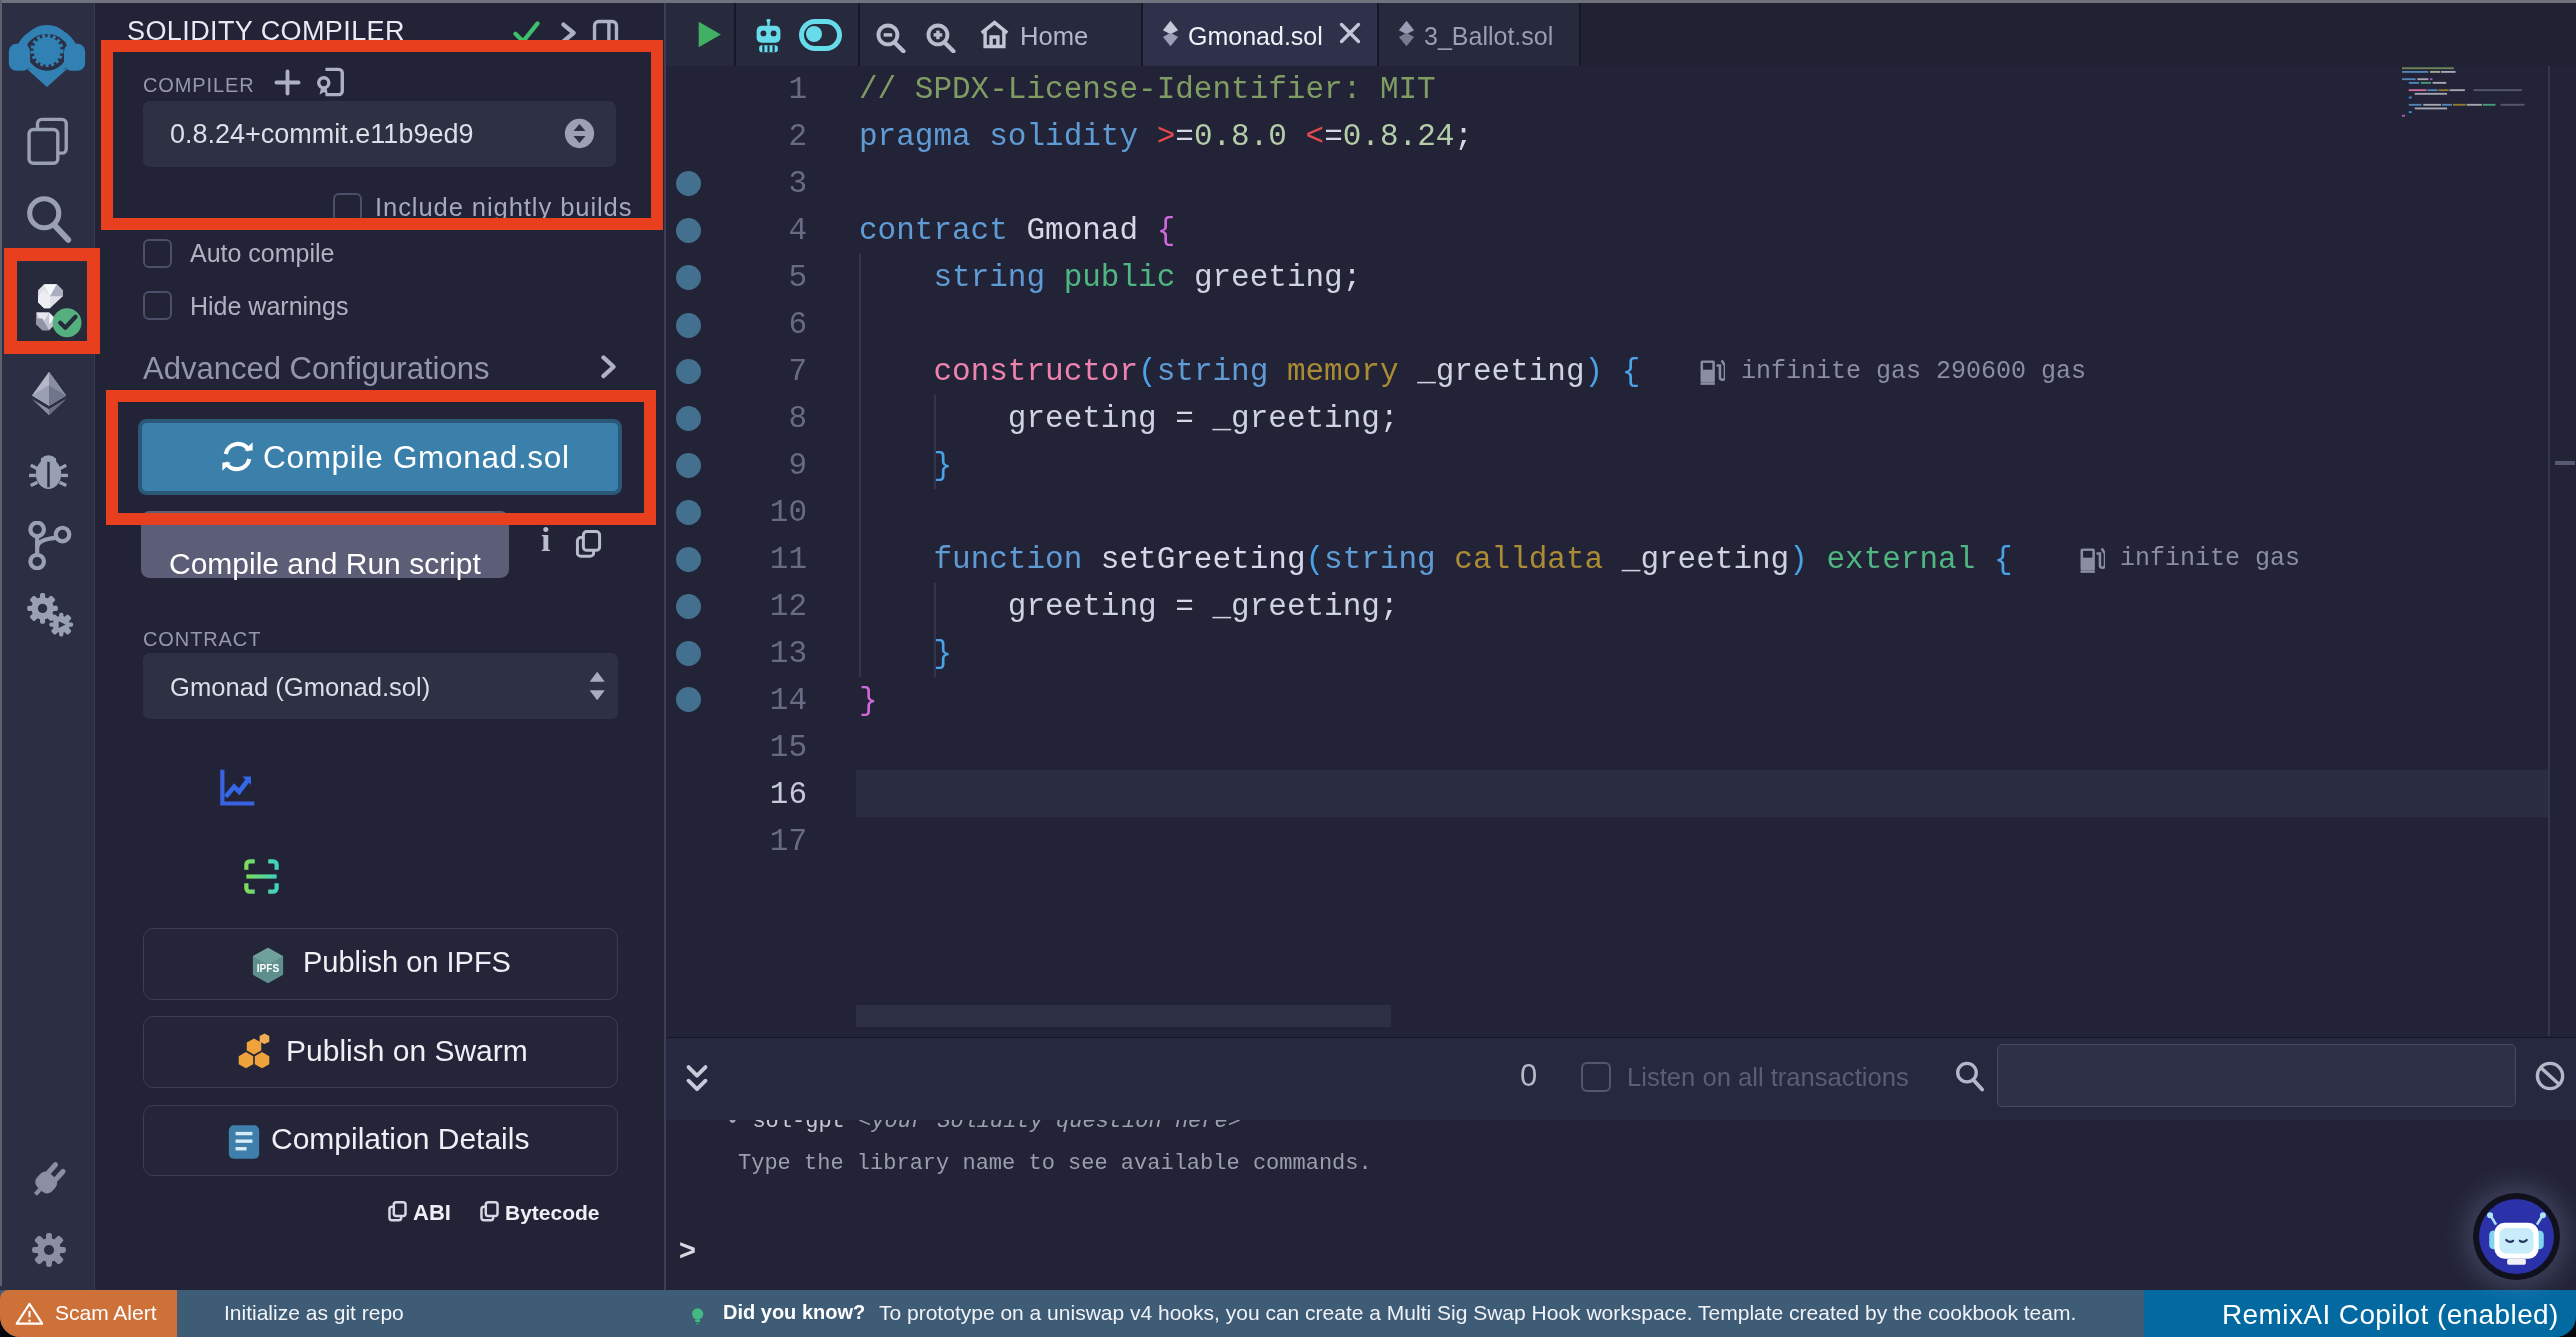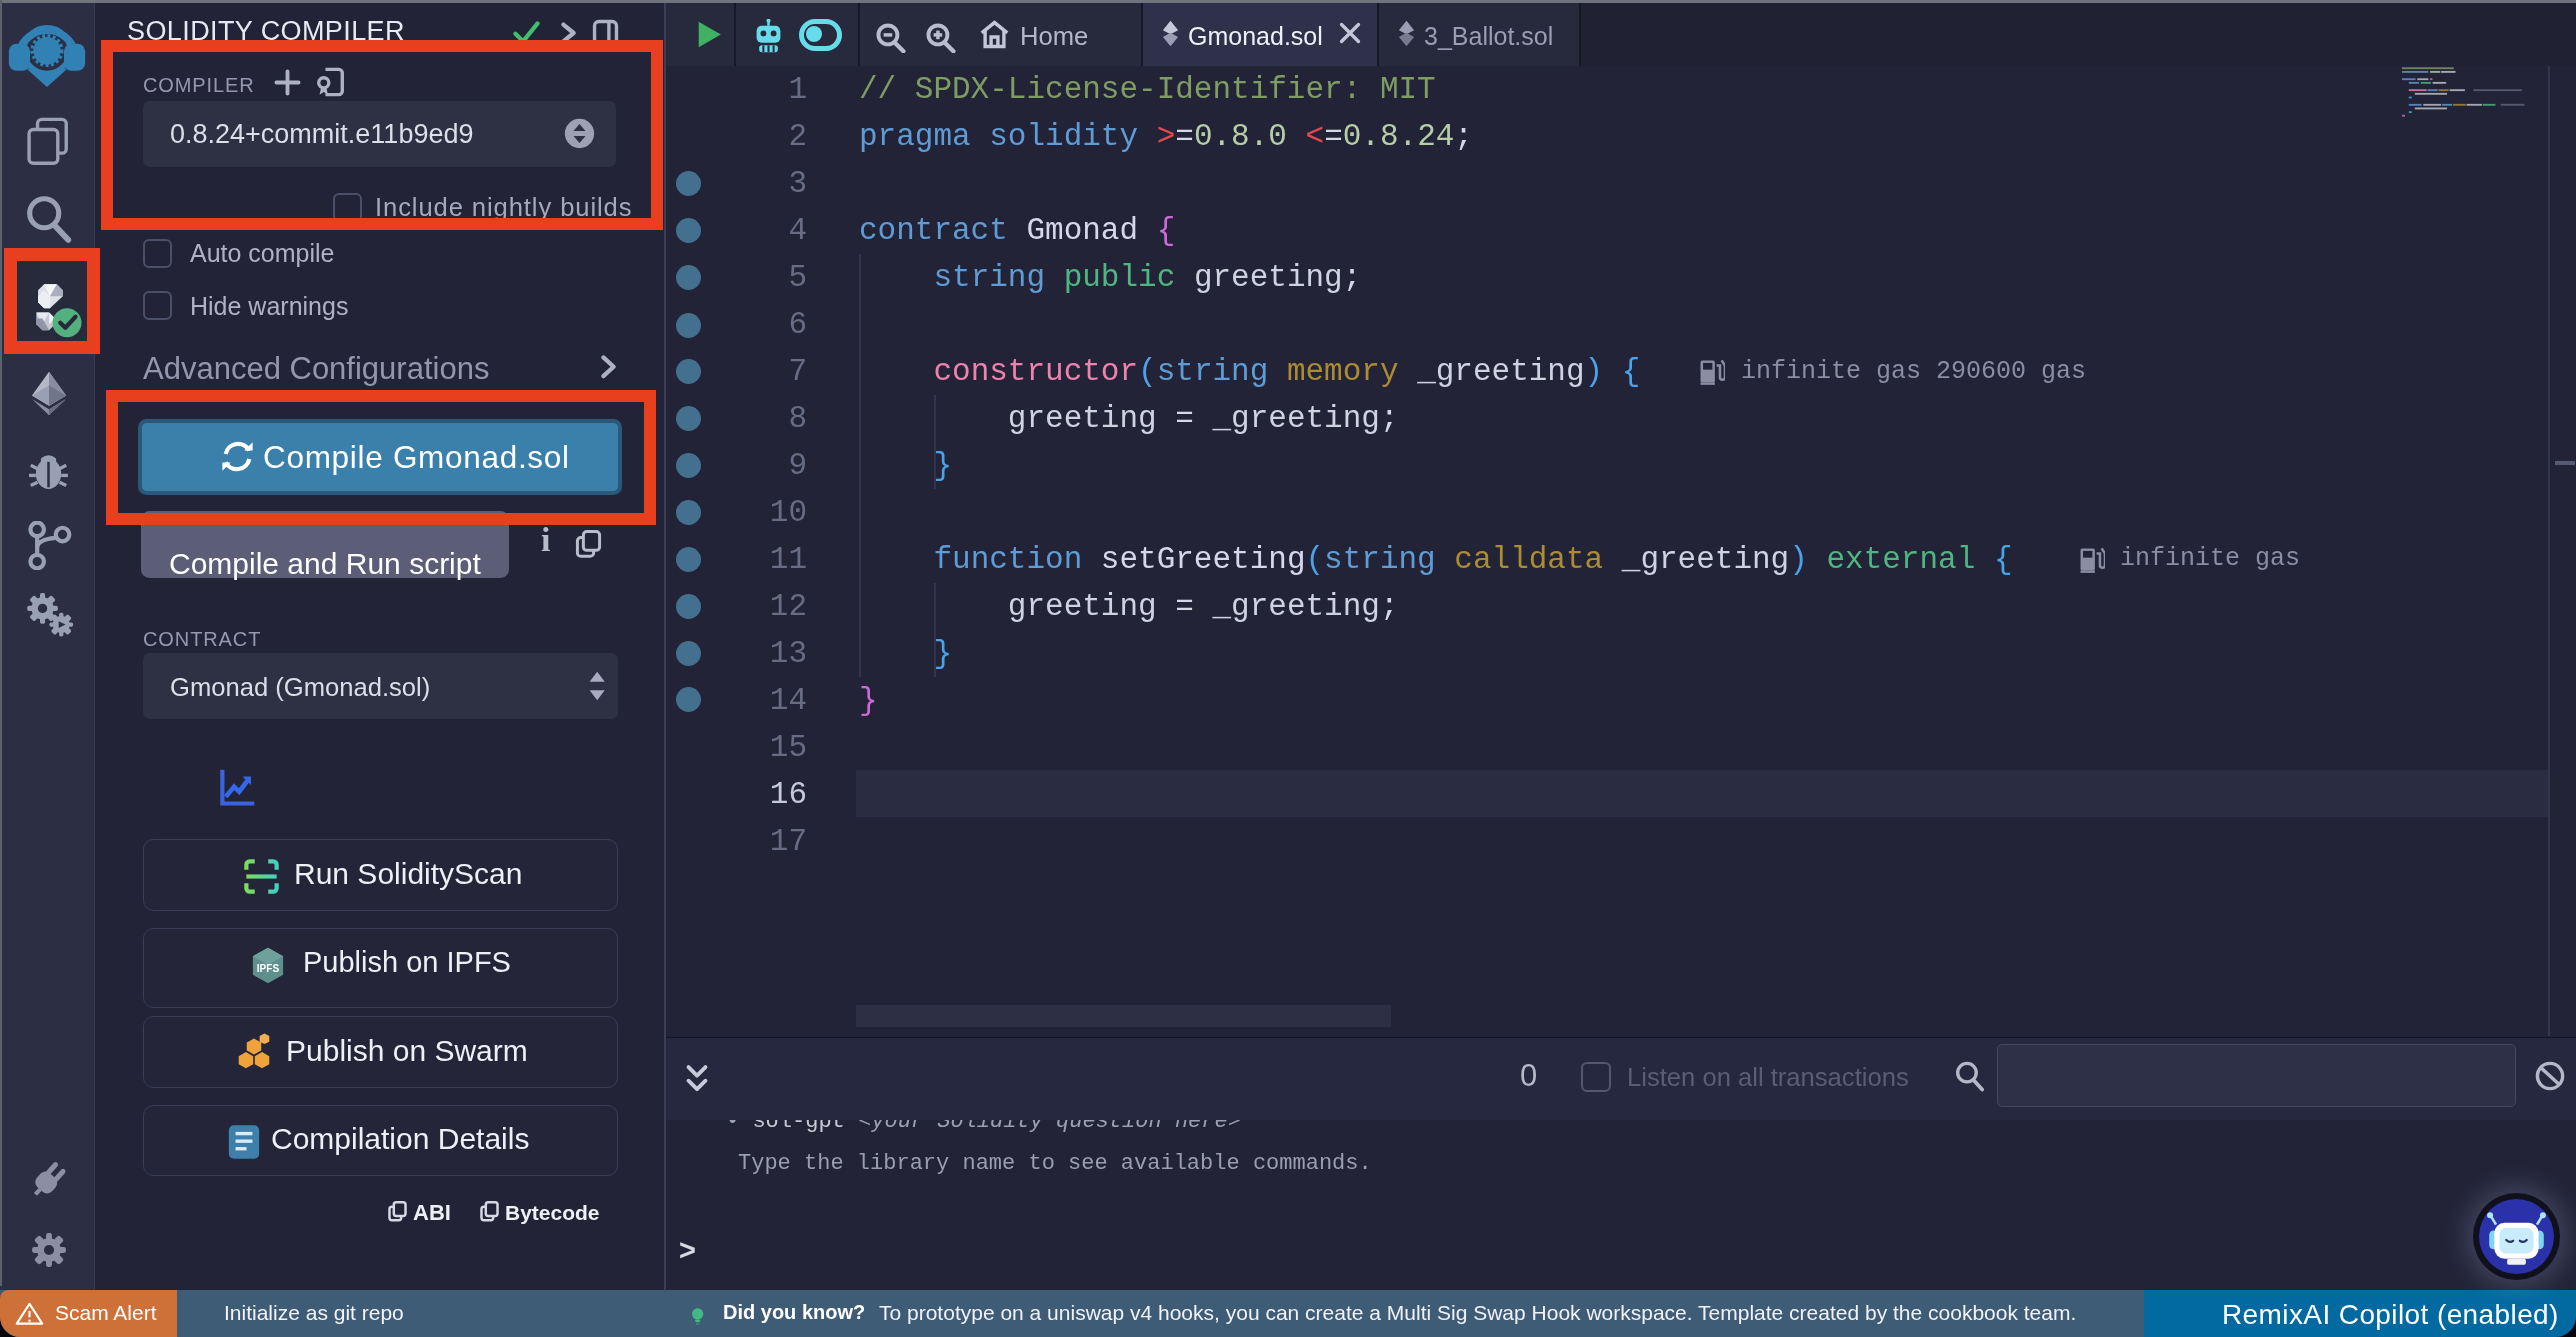--- a/index.html
+++ b/index.html
@@ -215,34 +215,31 @@
     <svg class="abs" style="left:492px;top:670px" width="20.4" height="32" viewBox="0 0 24 38">
       <path d="M12 2 l9 12 h-18 Z" fill="#a9abc0"></path>
       <path d="M12 36 l9 -12 h-18 Z" fill="#a9abc0"></path>
     </svg>
 
     <svg class="abs" style="left:124px;top:768px" width="37" height="39" viewBox="0 0 44 46">
       <path d="M4 2 V42 H42" fill="none" stroke="#3b62e0" stroke-width="5"></path>
       <path d="M8 34 l10 -12 6 6 12 -16" fill="none" stroke="#3568e8" stroke-width="5.5"></path>
       <path d="M28 10 h10 v10 Z" fill="#3568e8"></path>
     </svg>
-    <div class="obtn" style="top:839px;">
-        <span style="left:150px;top:17px;font-size:30px;">Run SolidityScan</span>
-      </div>
     <svg class="abs" style="left:148px;top:858px" width="37" height="37" viewBox="0 0 44 44">
       <defs>
           <linearGradient id="sg" gradientUnits="userSpaceOnUse" x1="4" y1="22" x2="40" y2="22">
         <stop offset="0" stop-color="#7ddc5a"></stop>
             <stop offset="1" stop-color="#3fd2c0"></stop>
       </linearGradient>
         </defs>
       <path d="M4 14 V8 a4 4 0 0 1 4 -4 h6 M30 4 h6 a4 4 0 0 1 4 4 v6 M40 30 v6 a4 4 0 0 1 -4 4 h-6 M14 40 H8 a4 4 0 0 1 -4 -4 v-6" fill="none" stroke="url(#sg)" stroke-width="5"></path>
       <line x1="4" y1="22" x2="40" y2="22" stroke="url(#sg)" stroke-width="5"></line>
     </svg>
-    <div class="obtn" style="top:928px;height:80px;">
+    <div class="obtn" style="top:928px;height:72px;">
         <span style="left:159px;top:17px;">Publish on IPFS</span>
       </div>
     <svg class="abs" style="left:156px;top:947px" width="34" height="37" viewBox="0 0 40 44">
       <path d="M20 1 L38 11 V33 L20 43 L2 33 V11 Z" fill="#5e8f8c"></path>
       <path d="M20 1 L38 11 L20 21 L2 11 Z" fill="#6fa09c"></path>
       <text x="20" y="30" font-size="12" font-weight="bold" fill="#fff" text-anchor="middle" font-family="Liberation Sans">IPFS</text>
     </svg>
     <div class="obtn" style="top:1016px;">
         <span style="left:142px;top:17px;font-size:30px;">Publish on Swarm</span>
       </div>

